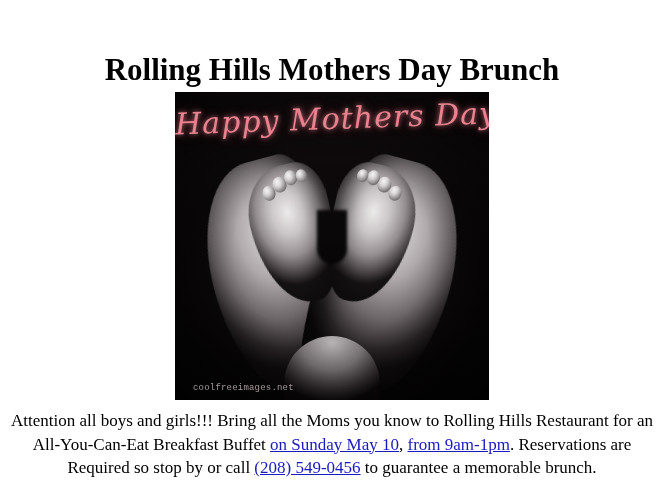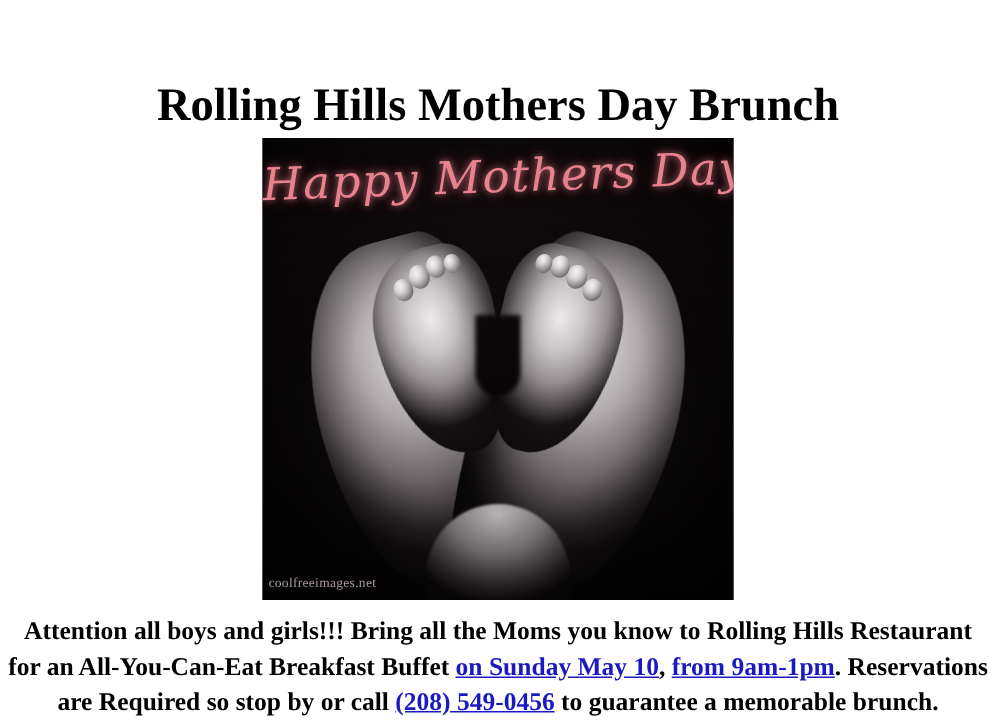--- a/index.html
+++ b/index.html
@@ -179,38 +179,38 @@
     color: #e8828f;
     text-shadow: 0 0 5px rgba(232,130,143,0.75), 0 0 12px rgba(200,70,90,0.45);
     letter-spacing: 1px;
     white-space: nowrap;
     transform: rotate(-2deg);
     pointer-events: none;
   }
 
   .photo-watermark {
     position: absolute;
-    left: 4px;
+    left: 18px;
     bottom: 6px;
-    font-family: Liberation Serif, serif;
+    font-family: Liberation Mono, monospace;
     font-size: 9px;
     line-height: 11px;
     color: #b4a8a8;
     letter-spacing: 0.2px;
     opacity: 0.9;
     pointer-events: none;
   }
 
   
   .body-copy {
     margin: 0;
     padding: 9px 4px 0 4px;
     text-align: center;
     font-family: "Liberation Serif", "DejaVu Serif", serif;
-    font-weight: bold;
+    font-weight: normal;
     font-size: 17px;
     line-height: 23.5px;
     color: #000000;
   }
   .body-copy a,
   .body-copy .link {
     color: #1a1ac0;
     text-decoration: underline;
     cursor: pointer;
   }

